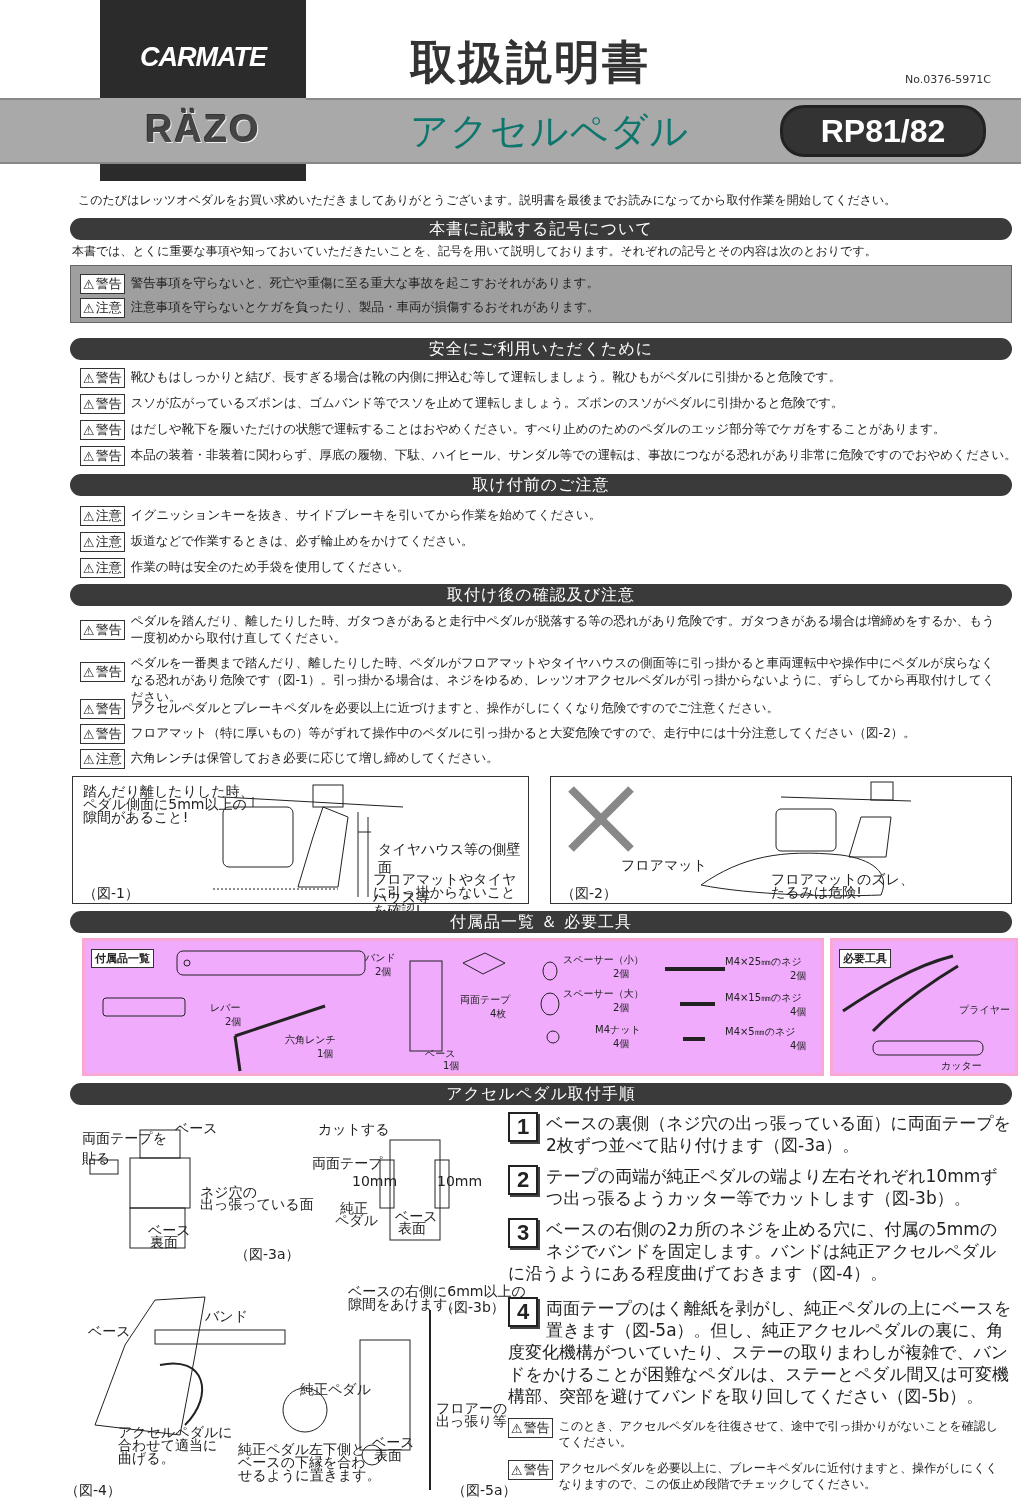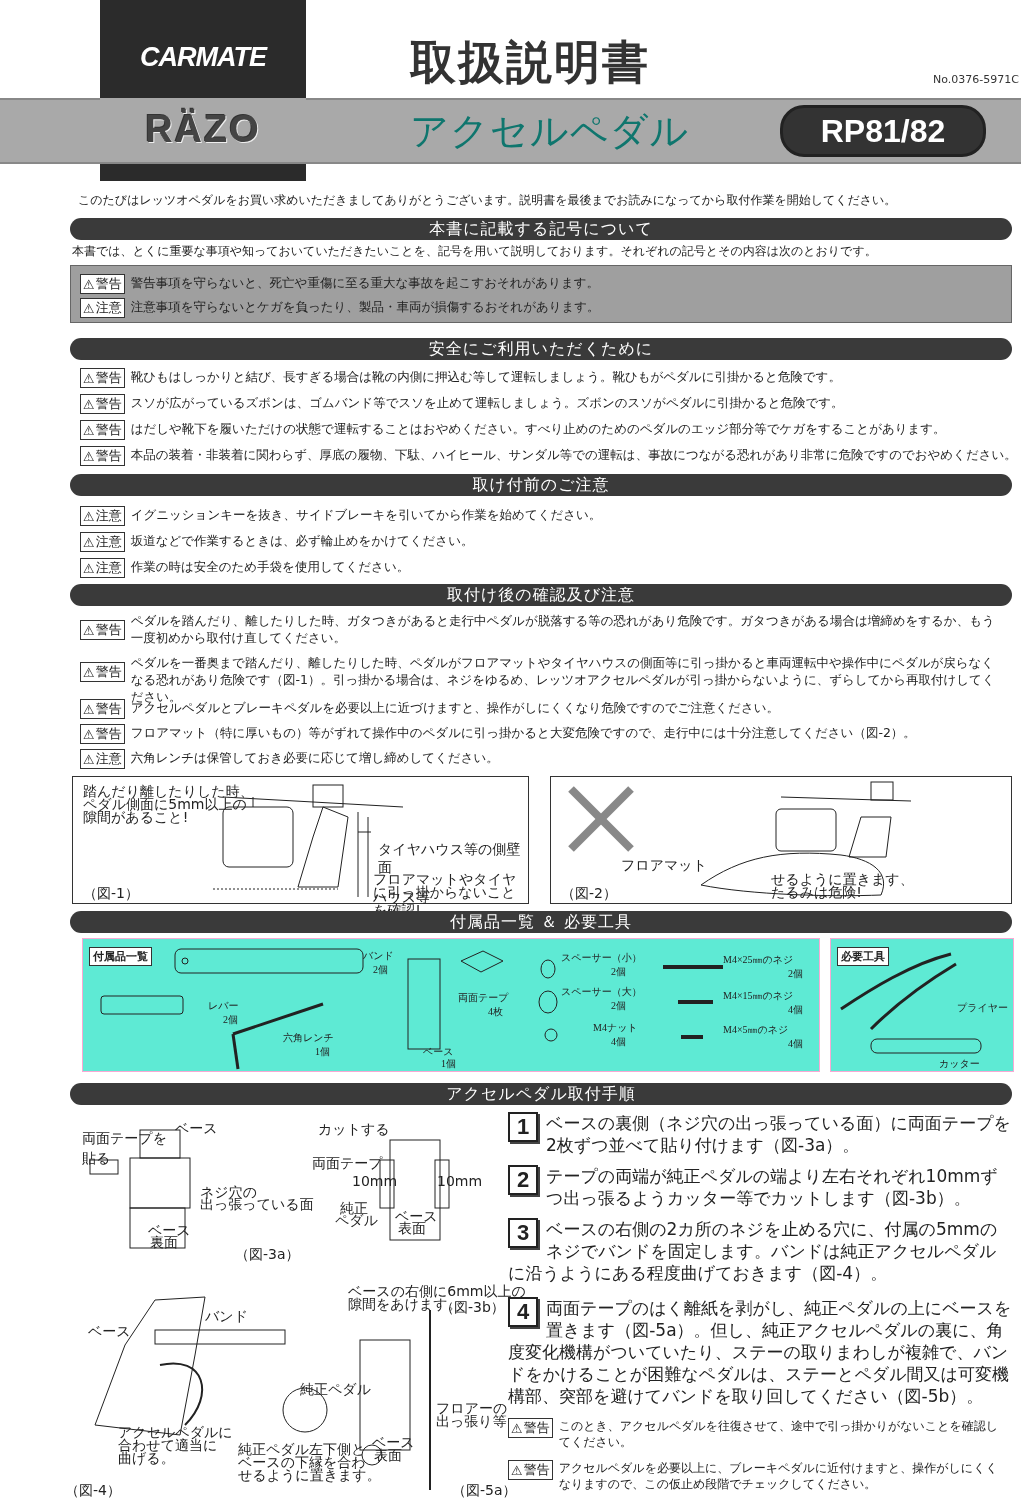--- a/index.html
+++ b/index.html
@@ -4,37 +4,37 @@
 <style>
   html,body{margin:0;padding:0;background:#fff;}
   body{width:1021px;height:1499px;position:relative;overflow:hidden;font-family:"DejaVu Sans","Liberation Sans",sans-serif;color:#222;}
   
   .brand-col{position:absolute;left:100px;top:0;width:206px;height:181px;background:#2b2b2b;}
   .carmate{position:absolute;left:100px;top:14px;width:206px;text-align:center;color:#fff;font-family:"Liberation Sans",sans-serif;font-style:italic;font-weight:bold;font-size:27px;letter-spacing:-1px;margin-top:28px;}
   .gray-band{position:absolute;left:0;top:98px;width:1021px;height:62px;background:#a9a9a9;border-top:2px solid #888;border-bottom:2px solid #888;}
   .razo-box{position:absolute;left:100px;top:98px;width:206px;height:62px;background:#a9a9a9;}
   .razo{position:absolute;left:100px;top:108px;width:206px;text-align:center;font-family:"Liberation Sans",sans-serif;font-weight:bold;font-size:38px;color:#444;letter-spacing:2px;text-shadow:1px 1px 0 #eee,-1px -1px 0 #333;}
   .title{position:absolute;left:410px;top:32px;font-size:46px;font-weight:bold;color:#333;letter-spacing:2px;}
-  .docno{position:absolute;left:905px;top:73px;font-size:11px;color:#333;margin-left:28px;}
+  .docno{position:absolute;left:905px;top:73px;font-size:11px;color:#333;}
   .subtitle{position:absolute;left:410px;top:106px;font-size:38px;color:#0f766e;letter-spacing:1px;}
   .model{position:absolute;left:780px;top:105px;width:200px;height:46px;border-radius:24px;background:#333;border:3px solid #222;color:#fff;font-weight:bold;font-family:"Liberation Sans",sans-serif;font-size:32px;text-align:center;line-height:46px;}
   .intro{position:absolute;left:78px;top:192px;font-size:12px;}
   
   .bar{position:absolute;left:70px;width:942px;height:22px;background:#3a3a3a;border-radius:11px;color:#fff;text-align:center;font-size:16px;line-height:22px;letter-spacing:1px;}
   .para{position:absolute;left:72px;font-size:12px;}
   .defbox{position:absolute;left:70px;top:265px;width:940px;height:56px;background:#9f9f9f;border:1px solid #666;}
   .row{position:absolute;left:80px;display:flex;align-items:flex-start;font-size:12.5px;}
   .badge{display:inline-flex;align-items:center;border:1px solid #333;background:#fff;padding:0 2px;height:18px;font-size:13px;margin-right:6px;flex:0 0 auto;}
   .badge .tri{font-size:13px;margin-right:1px;}
   .row .txt{line-height:18px;}
   .row.two .txt{line-height:17px;}
   
   .figbox{position:absolute;border:1px solid #333;background:#fff;font-size:10px;}
   .figlbl{position:absolute;font-size:14px;}
-  .partsbox{position:absolute;border:1px solid #f9a8d4;background:#5eead4;font-family:Liberation Serif, serif;}
+  .partsbox{position:absolute;border:3px solid #f9a8d4;background:#f0abfc;}
   .tag{position:absolute;border:1px solid #333;padding:1px 3px;font-size:11px;font-weight:bold;background:#fff;}
   .plbl{position:absolute;font-size:10px;text-align:right;line-height:13px;}
   
   .step{position:absolute;left:508px;width:505px;font-size:17px;line-height:22px;}
   .num{display:inline-block;width:26px;height:26px;border:2px solid #222;box-shadow:2px 2px 0 #444;text-align:center;line-height:26px;font-weight:bold;font-size:22px;font-family:"Liberation Sans",sans-serif;margin-right:8px;float:left;}
   .smallrow{position:absolute;left:508px;display:flex;font-size:12px;width:500px;}
   .smallrow .txt{line-height:16px;}
   svg{position:absolute;overflow:visible;}
 </style>
 </head>
@@ -185,21 +185,21 @@
   <svg width="460" height="126">
     <line x1="20" y1="12" x2="80" y2="72" stroke="#888" stroke-width="8"></line>
     <line x1="80" y1="12" x2="20" y2="72" stroke="#888" stroke-width="8"></line>
     <line x1="230" y1="20" x2="360" y2="24" stroke="#222"></line>
     <rect x="225" y="32" width="60" height="42" rx="5" fill="none" stroke="#222"></rect>
     <rect x="320" y="5" width="22" height="18" fill="none" stroke="#222"></rect>
     <path d="M310 40 L298 80 L335 80 L340 40 Z" fill="none" stroke="#222"></path>
     <path d="M150 108 C190 80 230 72 290 78 C320 82 340 95 330 118 C280 120 200 118 150 108 Z" fill="none" stroke="#222"></path>
   </svg>
   <div class="figlbl" style="left:70px;top:80px;">フロアマット</div>
-  <div class="figlbl" style="left:220px;top:94px;">せるように置きます、</div>
+  <div class="figlbl" style="left:220px;top:94px;">フロアマットのズレ、</div>
   <div class="figlbl" style="left:220px;top:107px;">たるみは危険!</div>
   <div class="figlbl" style="left:10px;top:108px;">（図-2）</div>
 </div>
 
 <div class="bar" style="top:911px;">付属品一覧 ＆ 必要工具</div>
 <div class="partsbox" style="left:82px;top:938px;width:736px;height:132px;">
   <div class="tag" style="left:6px;top:8px;">付属品一覧</div>
   <svg width="736" height="132">
     <rect x="92" y="10" width="188" height="24" rx="6" fill="none" stroke="#222"></rect>
     <circle cx="102" cy="22" r="3" fill="none" stroke="#222"></circle>

